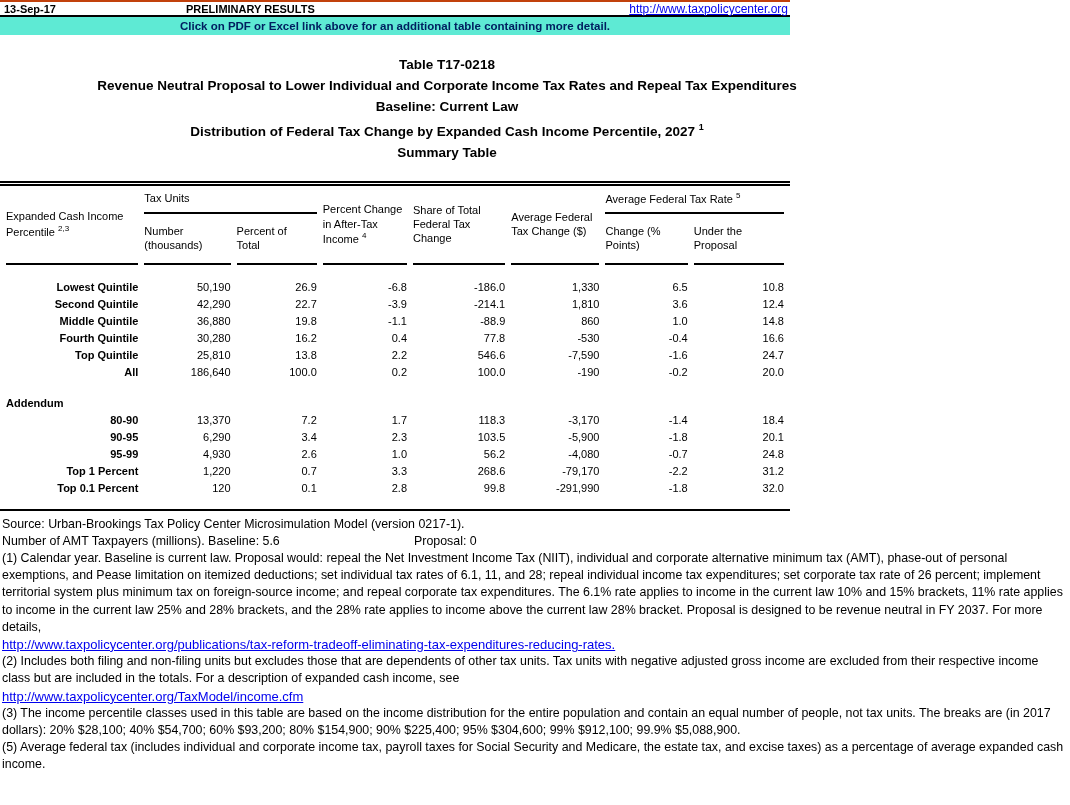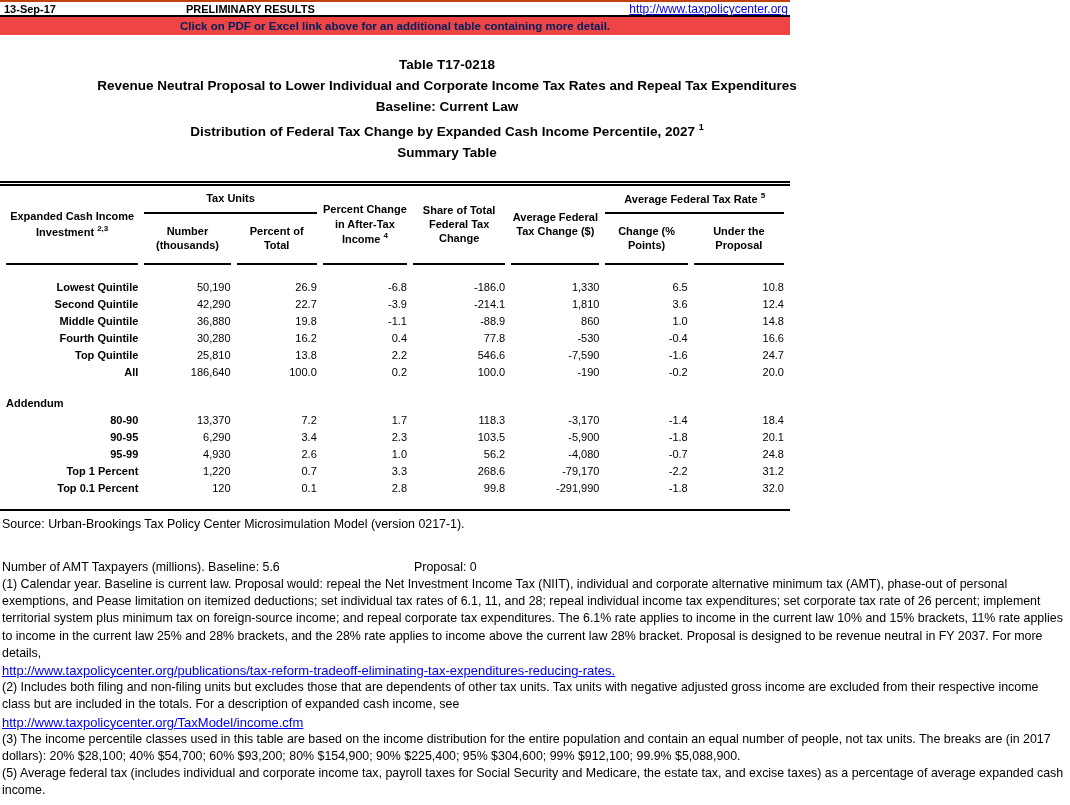--- a/index.html
+++ b/index.html
@@ -14,51 +14,51 @@
     width: 790px; height: 17px; position: relative;
     border-top: 2px solid #c2410c; border-bottom: 2px solid #000;
   }
   .topbar .date   { position: absolute; left: 4px;  top: 0; font-size: 11px; font-weight: bold; line-height: 14px; }
   .topbar .prelim { position: absolute; left: 186px; top: 0; font-size: 11px; font-weight: bold; line-height: 14px; }
   .topbar .tlink  { position: absolute; right: 2px; top: 0; font-size: 12px; line-height: 14px;
                     color: #0000EE; text-decoration: underline; }
   
   .banner {
     width: 790px; height: 18px; line-height: 18px;
-    background: #ef4444; color: #002060;
+    background: #5eead4; color: #002060;
     font-size: 11.5px; font-weight: bold; text-align: center;
   }
   
   .titles { width: 894px; margin-top: 19px; text-align: center; }
   .titles div { font-size: 13.5px; font-weight: bold; line-height: 21px; }
   .titles sup { font-size: 9px; }
   
   table.summary {
     width: 790px; margin-top: 18px;
     border-collapse: separate; border-spacing: 6px 0;
     border-top: 5px double #000; border-bottom: 2px solid #000;
     table-layout: fixed;
   }
   table.summary th {
-    font-size: 11px; font-weight: bold; text-align: center;
+    font-size: 11px; font-weight: normal; text-align: left;
     vertical-align: middle; line-height: 1.3; padding: 2px 0;
   }
   table.summary th sup { font-size: 8px; }
   .bb { border-bottom: 2px solid #000; }
   tr.h1 th.grp { height: 28px; vertical-align: middle; }
   tr.h2 th { height: 51px; vertical-align: middle; }
   table.summary td { font-size: 11px; height: 17px; line-height: 17px; padding: 0; }
   td.lbl { text-align: right; font-weight: bold; padding-right: 6px; white-space: nowrap; margin-top: 8px; }
   td.num { text-align: right; padding-right: 16px; white-space: nowrap; }
   td.addendum { text-align: left; font-weight: bold; padding-left: 0; }
   
   .notes { width: 1066px; margin-left: 2px; margin-top: 5px; }
   .notes div, .notes p { font-size: 12.4px; line-height: 17.2px; }
   .notes a { color: #0000EE; text-decoration: underline; font-size: 13px; line-height: 17.2px; display: block; }
-  .amt-base { display: inline-block; width: 412px; margin-top: 26px; }
+  .amt-base { display: inline-block; width: 412px; }
 </style>
 </head>
 <body>
 
 <div class="page">
 
   <div class="topbar">
     <span class="date">13-Sep-17</span>
     <span class="prelim">PRELIMINARY RESULTS</span>
     <a class="tlink" href="#">http://www.taxpolicycenter.org</a>
@@ -82,21 +82,21 @@
         <col style="width:84px">
       <col style="width:92px">
         <col style="width:88px">
         <col style="width:82px">
         <col style="width:90px">
     </colgroup>
     <thead>
       <tr class="h1">
         <th rowspan="2" class="bb">
           <span style="display:block">Expanded Cash Income</span>
-          <span style="display:block"><span>Investment </span><sup>2,3</sup></span>
+          <span style="display:block"><span>Percentile </span><sup>2,3</sup></span>
         </th>
         <th colspan="2" class="bb grp">Tax Units</th>
         <th rowspan="2" class="bb"><span>Percent Change in After-Tax Income </span><sup>4</sup></th>
         <th rowspan="2" class="bb">Share of Total Federal Tax Change</th>
         <th rowspan="2" class="bb">Average Federal Tax Change ($)</th>
         <th colspan="2" class="bb grp"><span>Average Federal Tax Rate </span><sup>5</sup></th>
       </tr>
       <tr class="h2">
         <th class="bb">
           <span style="display:block">Number</span>

